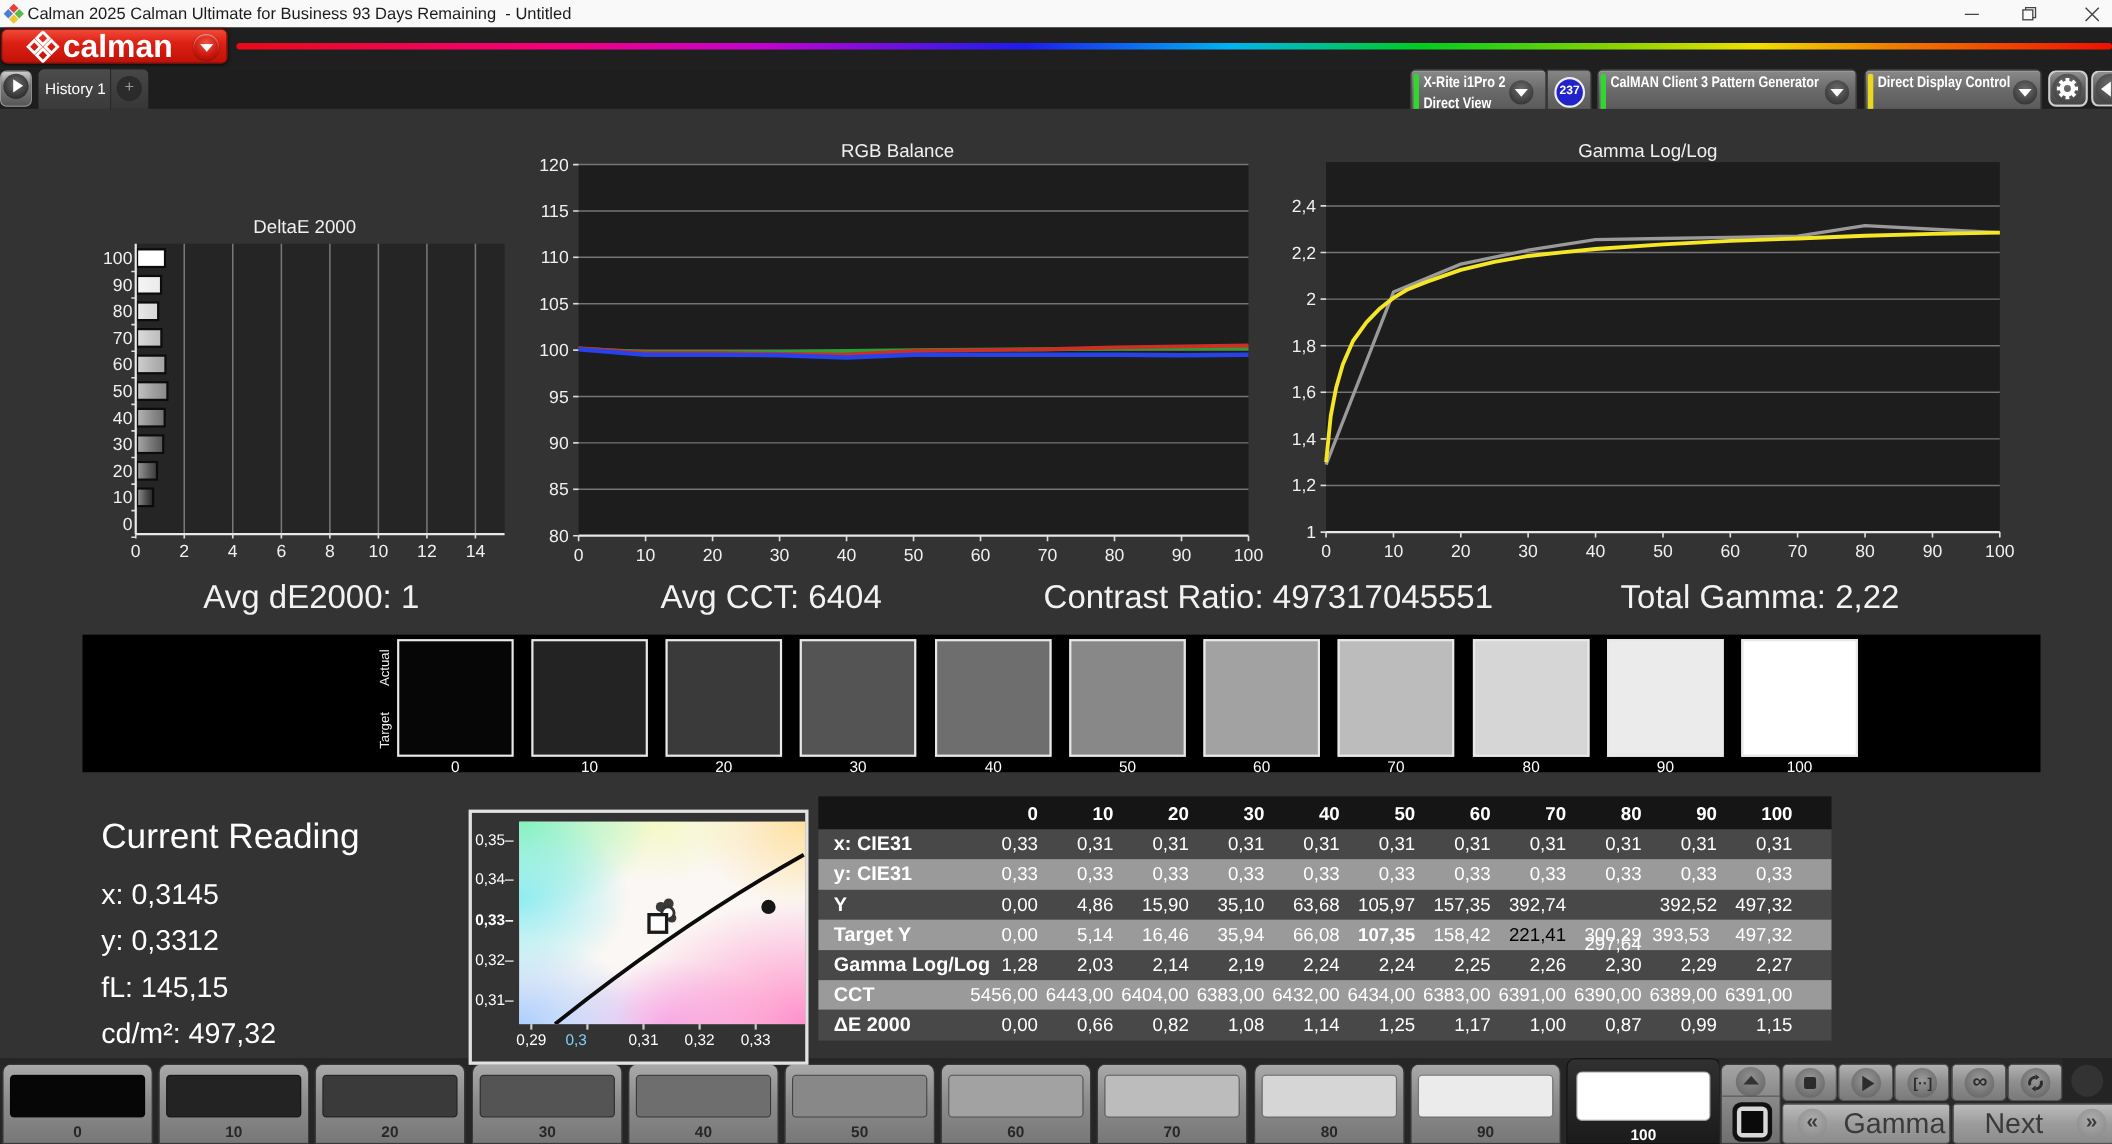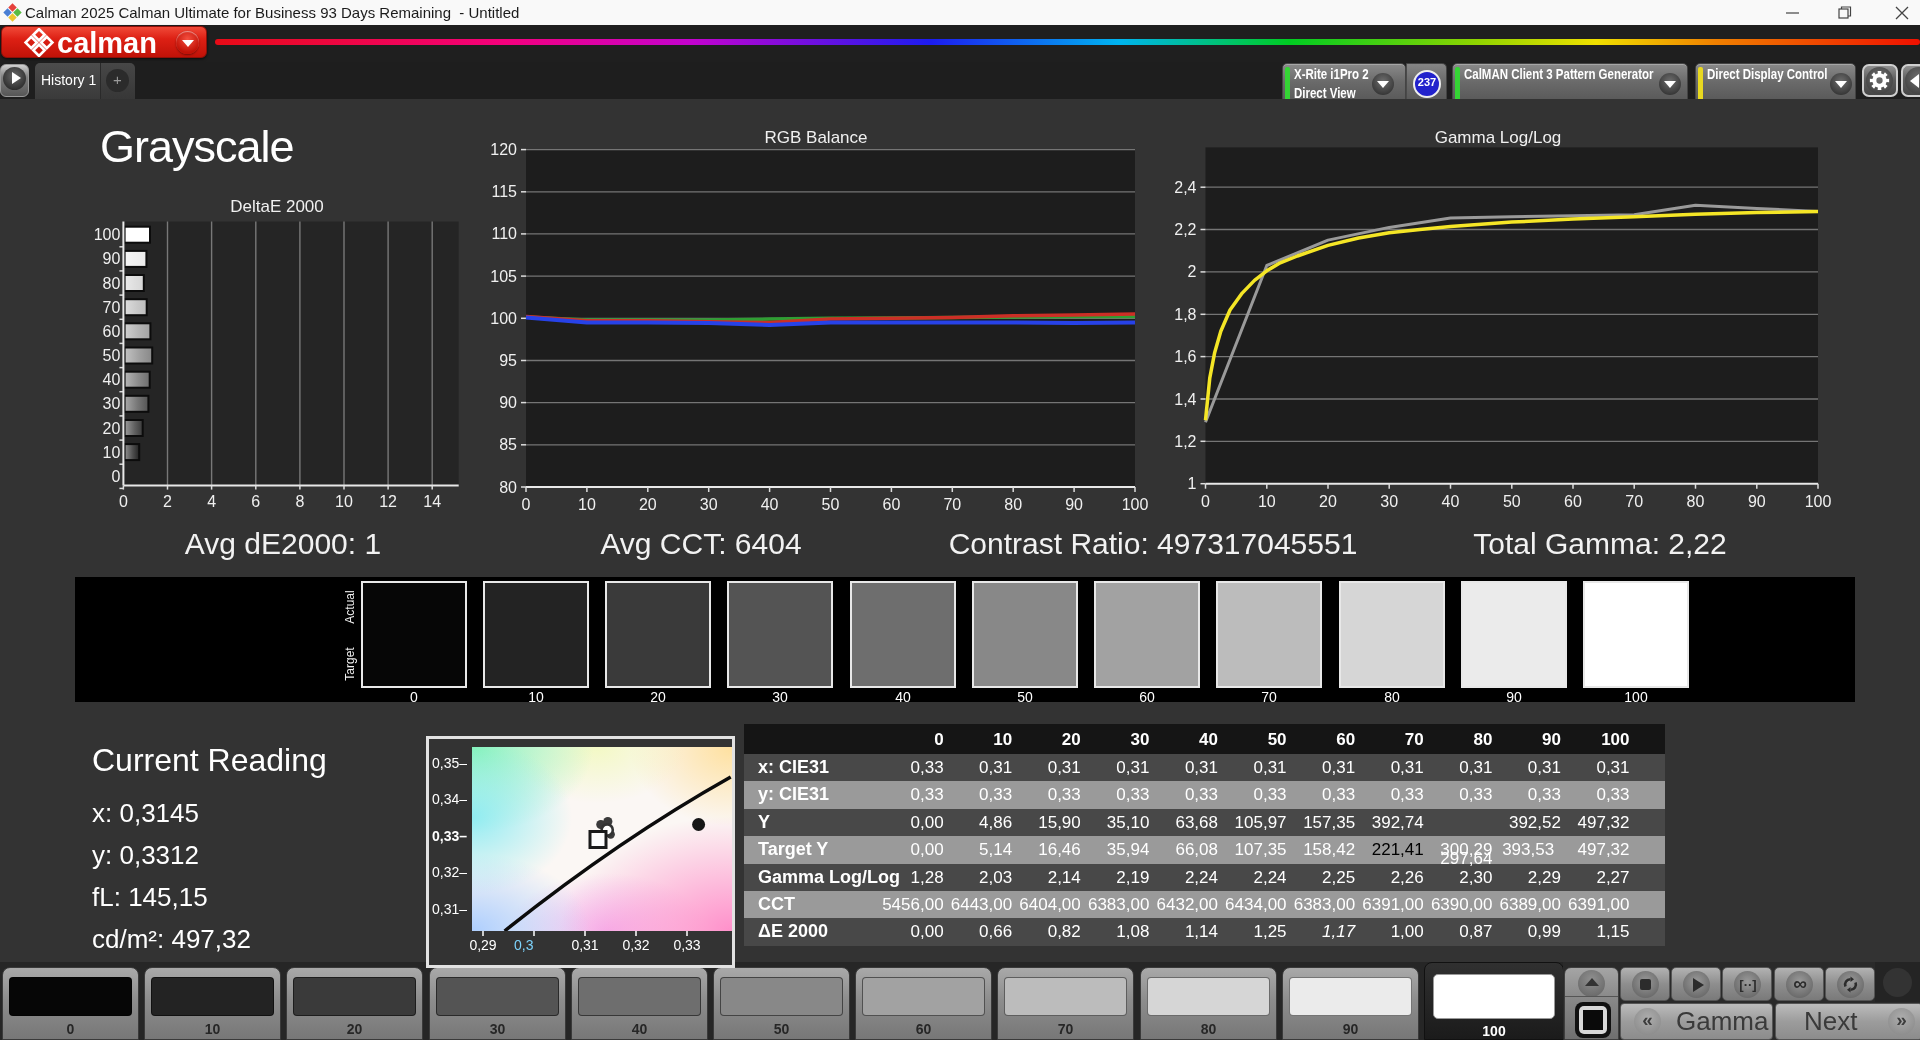--- a/index.html
+++ b/index.html
@@ -95,21 +95,20 @@
 <svg class="abs" style="left:1869px;top:70px;" width="21" height="21" viewBox="0 0 24 24">
   <path fill="#fff" d="M 19.58 8.86 L 19.99 10.16 L 22.99 9.86 L 22.99 14.14 L 19.99 13.84 L 19.58 15.14 L 18.95 16.35 L 21.29 18.26 L 18.26 21.29 L 16.35 18.95 L 15.14 19.58 L 13.84 19.99 L 14.14 22.99 L 9.86 22.99 L 10.16 19.99 L 8.86 19.58 L 7.65 18.95 L 5.74 21.29 L 2.71 18.26 L 5.05 16.35 L 4.42 15.14 L 4.01 13.84 L 1.01 14.14 L 1.01 9.86 L 4.01 10.16 L 4.42 8.86 L 5.05 7.65 L 2.71 5.74 L 5.74 2.71 L 7.65 5.05 L 8.86 4.42 L 10.16 4.01 L 9.86 1.01 L 14.14 1.01 L 13.84 4.01 L 15.14 4.42 L 16.35 5.05 L 18.26 2.71 L 21.29 5.74 L 18.95 7.65 Z M 15.6 12 A 3.6 3.6 0 1 0 8.4 12 A 3.6 3.6 0 1 0 15.6 12 Z" fill-rule="evenodd"></path>
 </svg>
 
 <div class="abs" style="left:1901px;top:64px;width:24px;height:33px;border-radius:7px 0 0 7px;
   background:linear-gradient(180deg,#909090,#5a5a5a 50%,#474747);border:2px solid #cfcfcf;border-right:none;"></div>
 <div class="abs" style="left:1905px;top:67px;width:27px;height:27px;border-radius:50%;
   background:radial-gradient(circle at 50% 40%,#707070,#454545 75%);"></div>
 <div class="abs" style="left:1910px;top:74px;width:0;height:0;border-top:7px solid transparent;border-bottom:7px solid transparent;border-right:9px solid #fff;"></div>
 <div class="abs" style="left:0;top:99px;width:1920px;height:863px;background:#333333;"></div>
-<div class="abs" style="left:100px;top:121px;font-size:45px;color:#fff;font-weight:300;letter-spacing:-1px;">Grayscale</div>
 <svg class="abs" style="left:82px;top:195px;" width="395" height="330" viewBox="0 0 395 330">
 <defs>
 <linearGradient id="bg0" x1="0" y1="0" x2="1" y2="0">
           <stop offset="0" stop-color="rgb(255,255,255)"></stop>
           <stop offset="0.55" stop-color="rgb(255,255,255)"></stop>
           <stop offset="1" stop-color="#ffffff"></stop>
         </linearGradient>
 <linearGradient id="bg1" x1="0" y1="0" x2="1" y2="0">
           <stop offset="0" stop-color="rgb(245,245,245)"></stop>
           <stop offset="0.55" stop-color="rgb(239,239,239)"></stop>
@@ -458,21 +457,21 @@
         <div style="width:68.6px;text-align:right;font-size:17px;color:#fff;line-height:27.4px;padding-right:3px;">392,52</div>
         <div style="width:68.6px;text-align:right;font-size:17px;color:#fff;line-height:27.4px;padding-right:3px;">497,32</div>
       </div>
 <div style="display:flex;height:27.4px;background:#9a9a9a;">
         <div style="width:134px;padding-left:14px;font-size:18px;font-weight:bold;color:#fff;line-height:27.4px;white-space:nowrap;">Target Y</div>
         <div style="width:68.6px;text-align:right;font-size:17px;color:#fff;line-height:27.4px;padding-right:3px;">0,00</div>
         <div style="width:68.6px;text-align:right;font-size:17px;color:#fff;line-height:27.4px;padding-right:3px;">5,14</div>
         <div style="width:68.6px;text-align:right;font-size:17px;color:#fff;line-height:27.4px;padding-right:3px;">16,46</div>
         <div style="width:68.6px;text-align:right;font-size:17px;color:#fff;line-height:27.4px;padding-right:3px;">35,94</div>
         <div style="width:68.6px;text-align:right;font-size:17px;color:#fff;line-height:27.4px;padding-right:3px;">66,08</div>
-        <div style="width:68.6px;text-align:right;font-size:17px;color:#fff;line-height:27.4px;padding-right:3px;">107,35</div>
+        <div style="width:68.6px;text-align:right;font-size:17px;color:#fff;line-height:27.4px;padding-right:3px;font-weight:bold;">107,35</div>
         <div style="width:68.6px;text-align:right;font-size:17px;color:#fff;line-height:27.4px;padding-right:3px;">158,42</div>
         <div style="width:68.6px;text-align:right;font-size:17px;color:#000000;line-height:27.4px;padding-right:3px;">221,41</div>
         <div style="width:68.6px;text-align:right;font-size:17px;color:#fff;line-height:27.4px;padding-right:3px;">300,29</div>
         <div style="width:68.6px;text-align:center;font-size:17px;color:#fff;line-height:27.4px;padding-right:3px;">393,53</div>
         <div style="width:68.6px;text-align:right;font-size:17px;color:#fff;line-height:27.4px;padding-right:3px;">497,32</div>
       </div>
 <div style="display:flex;height:27.4px;background:#484848;">
         <div style="width:134px;padding-left:14px;font-size:18px;font-weight:bold;color:#fff;line-height:27.4px;white-space:nowrap;">Gamma Log/Log</div>
         <div style="width:68.6px;text-align:right;font-size:17px;color:#fff;line-height:27.4px;padding-right:3px;">1,28</div>
         <div style="width:68.6px;text-align:right;font-size:17px;color:#fff;line-height:27.4px;padding-right:3px;">2,03</div>
@@ -501,21 +500,21 @@
         <div style="width:68.6px;text-align:right;font-size:17px;color:#fff;line-height:27.4px;padding-right:3px;">6391,00</div>
       </div>
 <div style="display:flex;height:27.4px;background:#484848;">
         <div style="width:134px;padding-left:14px;font-size:18px;font-weight:bold;color:#fff;line-height:27.4px;white-space:nowrap;">ΔE 2000</div>
         <div style="width:68.6px;text-align:right;font-size:17px;color:#fff;line-height:27.4px;padding-right:3px;">0,00</div>
         <div style="width:68.6px;text-align:right;font-size:17px;color:#fff;line-height:27.4px;padding-right:3px;">0,66</div>
         <div style="width:68.6px;text-align:right;font-size:17px;color:#fff;line-height:27.4px;padding-right:3px;">0,82</div>
         <div style="width:68.6px;text-align:right;font-size:17px;color:#fff;line-height:27.4px;padding-right:3px;">1,08</div>
         <div style="width:68.6px;text-align:right;font-size:17px;color:#fff;line-height:27.4px;padding-right:3px;">1,14</div>
         <div style="width:68.6px;text-align:right;font-size:17px;color:#fff;line-height:27.4px;padding-right:3px;">1,25</div>
-        <div style="width:68.6px;text-align:right;font-size:17px;color:#fff;line-height:27.4px;padding-right:3px;font-style:italic;">1,17</div>
+        <div style="width:68.6px;text-align:right;font-size:17px;color:#fff;line-height:27.4px;padding-right:3px;">1,17</div>
         <div style="width:68.6px;text-align:right;font-size:17px;color:#fff;line-height:27.4px;padding-right:3px;">1,00</div>
         <div style="width:68.6px;text-align:right;font-size:17px;color:#fff;line-height:27.4px;padding-right:3px;">0,87</div>
         <div style="width:68.6px;text-align:right;font-size:17px;color:#fff;line-height:27.4px;padding-right:3px;">0,99</div>
         <div style="width:68.6px;text-align:right;font-size:17px;color:#fff;line-height:27.4px;padding-right:3px;">1,15</div>
       </div>
 </div>
 <div class="abs" style="left:0;top:962px;width:1920px;height:78px;background:#262626;">
 <div style="position:absolute;left:2px;top:5px;width:137px;height:73px;border-radius:8px 8px 0 0;
  background:linear-gradient(180deg,#a9a9a9 0%,#8d8d8d 45%,#777 100%);border:1px solid #3a3a3a;">
  <div style="position:absolute;left:6px;top:9px;width:123px;height:39px;border-radius:4px;background:#060606;border:1px solid rgba(0,0,0,.5);"></div>

